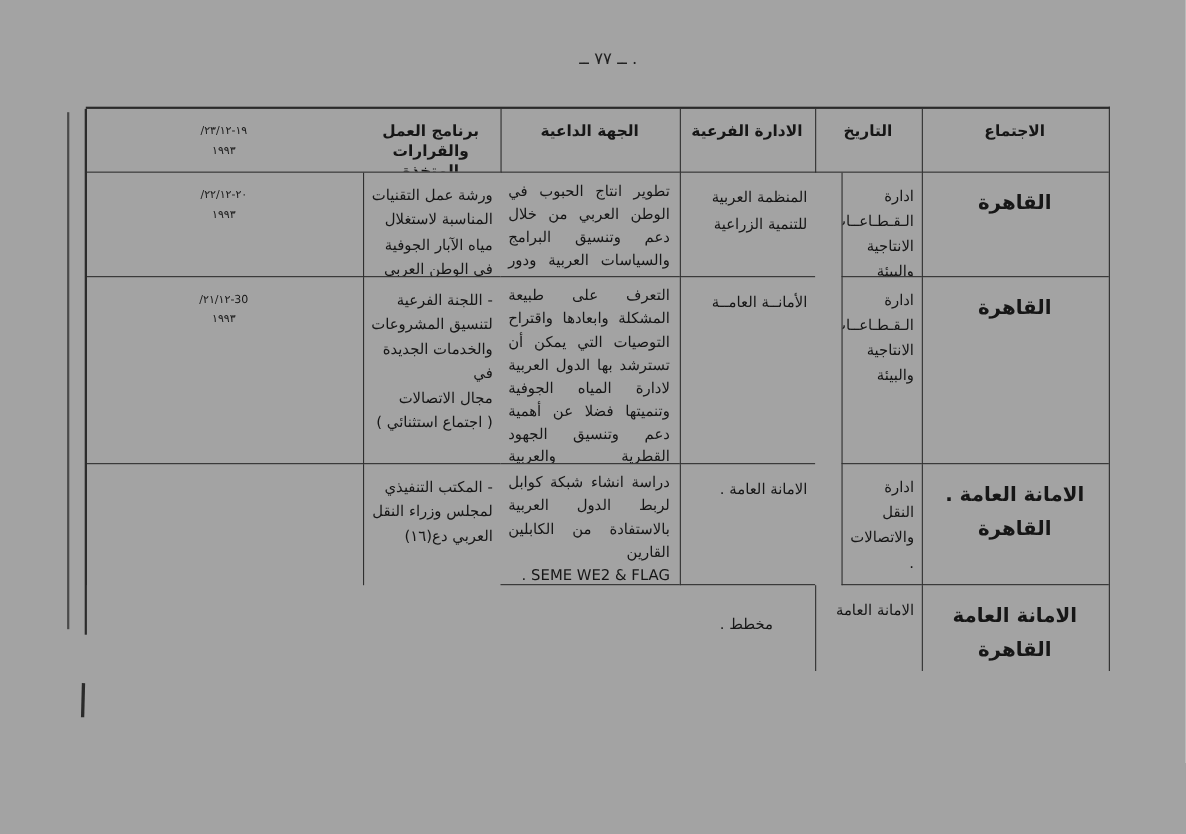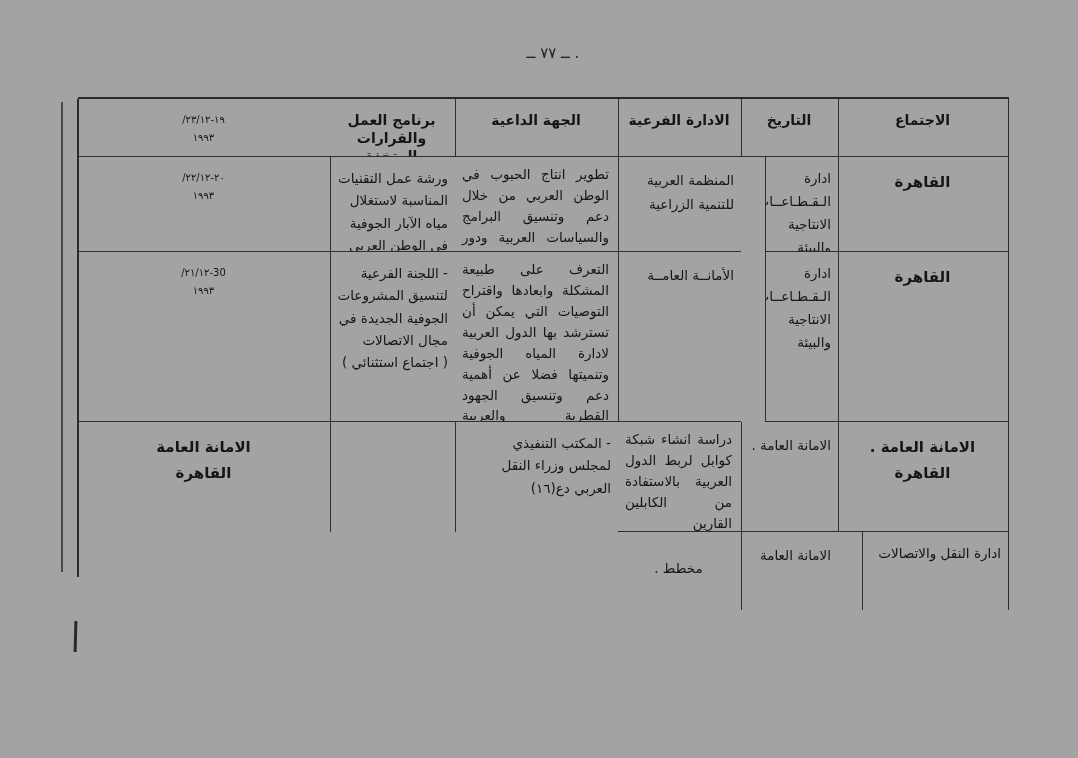--- a/index.html
+++ b/index.html
@@ -36,21 +36,21 @@
     font-size:13.5px;
   }
   .c.last-col{border-inline-end:none;}
   .c.last-row{border-bottom:none;}
   .h{
     font-weight:bold;font-size:14px;text-align:center;
     padding-top:12px;line-height:1.3;white-space:normal;
   }
   .meeting{text-align:right;line-height:1.65;padding-top:10px;}
   .date{text-align:center;font-size:10px;line-height:1.8;padding-top:12px;}
-  .place{text-align:center;font-weight:bold;font-size:15px;padding-top:13px;line-height:1.7;}
+  .place{text-align:center;font-weight:bold;font-size:18px;padding-top:13px;line-height:1.7;}
   .subadmin{text-align:right;line-height:1.7;padding-top:10px;margin-left:24px;}
   .inviting{line-height:1.75;padding-top:12px;}
   .program{text-align:justify;text-align-last:right;line-height:1.55;padding:7px 9px 0 7px;}
   .program-planned{text-align:left;text-align-last:center;padding-top:26px;}
   
   .left-border{position:absolute;left:-1px;top:0;width:2px;height:478px;background:#2c2c2c;}
   .left-border-outer{position:absolute;left:-17px;top:3px;width:1.5px;height:470px;background:#4a4a4a;}
   .stray-mark{position:absolute;left:74px;top:621px;width:2.5px;height:31px;background:#2a2a2a;transform:rotate(1.5deg);}
 </style>
 </head>
@@ -86,37 +86,37 @@
     <div class="c date">٢٠-٢٢/١٢/
 ١٩٩٣</div>
     <div class="c place">القاهرة</div>
     <div class="c subadmin">ادارة الـقـطـاعــات
 الانتاجية والبيئة</div>
     <div class="c inviting">الأمانــة العامــة</div>
     <div class="c program last-col">التعرف على طبيعة المشكلة وابعادها واقتراح التوصيات التي يمكن أن تسترشد بها الدول العربية لادارة المياه الجوفية وتنميتها فضلا عن أهمية دعم وتنسيق الجهود القطرية والعربية والاقليمية والدولية في هذا المجال .</div>
 
     <div class="c meeting">- اللجنة الفرعية
 لتنسيق المشروعات
-الجوفية الجديدة في
+والخدمات الجديدة في
 مجال الاتصالات
 ( اجتماع استثنائي )</div>
     <div class="c date">30-٢١/١٢/
 ١٩٩٣</div>
     <div class="c place">الامانة العامة .
 القاهرة</div>
+    <div class="c subadmin">ادارة النقل والاتصالات .</div>
     <div class="c inviting">الامانة العامة .</div>
     <div class="c program last-col">دراسة انشاء شبكة كوابل لربط الدول العربية بالاستفادة من الكابلين القارين
 SEME WE2 &amp; FLAG .</div>
 
     <div class="c meeting last-row">- المكتب التنفيذي
 لمجلس وزراء النقل
 العربي دع(١٦)</div>
     <div class="c date last-row"></div>
     <div class="c place last-row">الامانة العامة
 القاهرة</div>
-    <div class="c subadmin last-row">ادارة النقل والاتصالات</div>
     <div class="c inviting last-row">الامانة العامة</div>
     <div class="c program program-planned last-col last-row">مخطط .</div>
   </div>
 
   <div class="stray-mark"></div>
 
 </div>
 
 </body></html>

